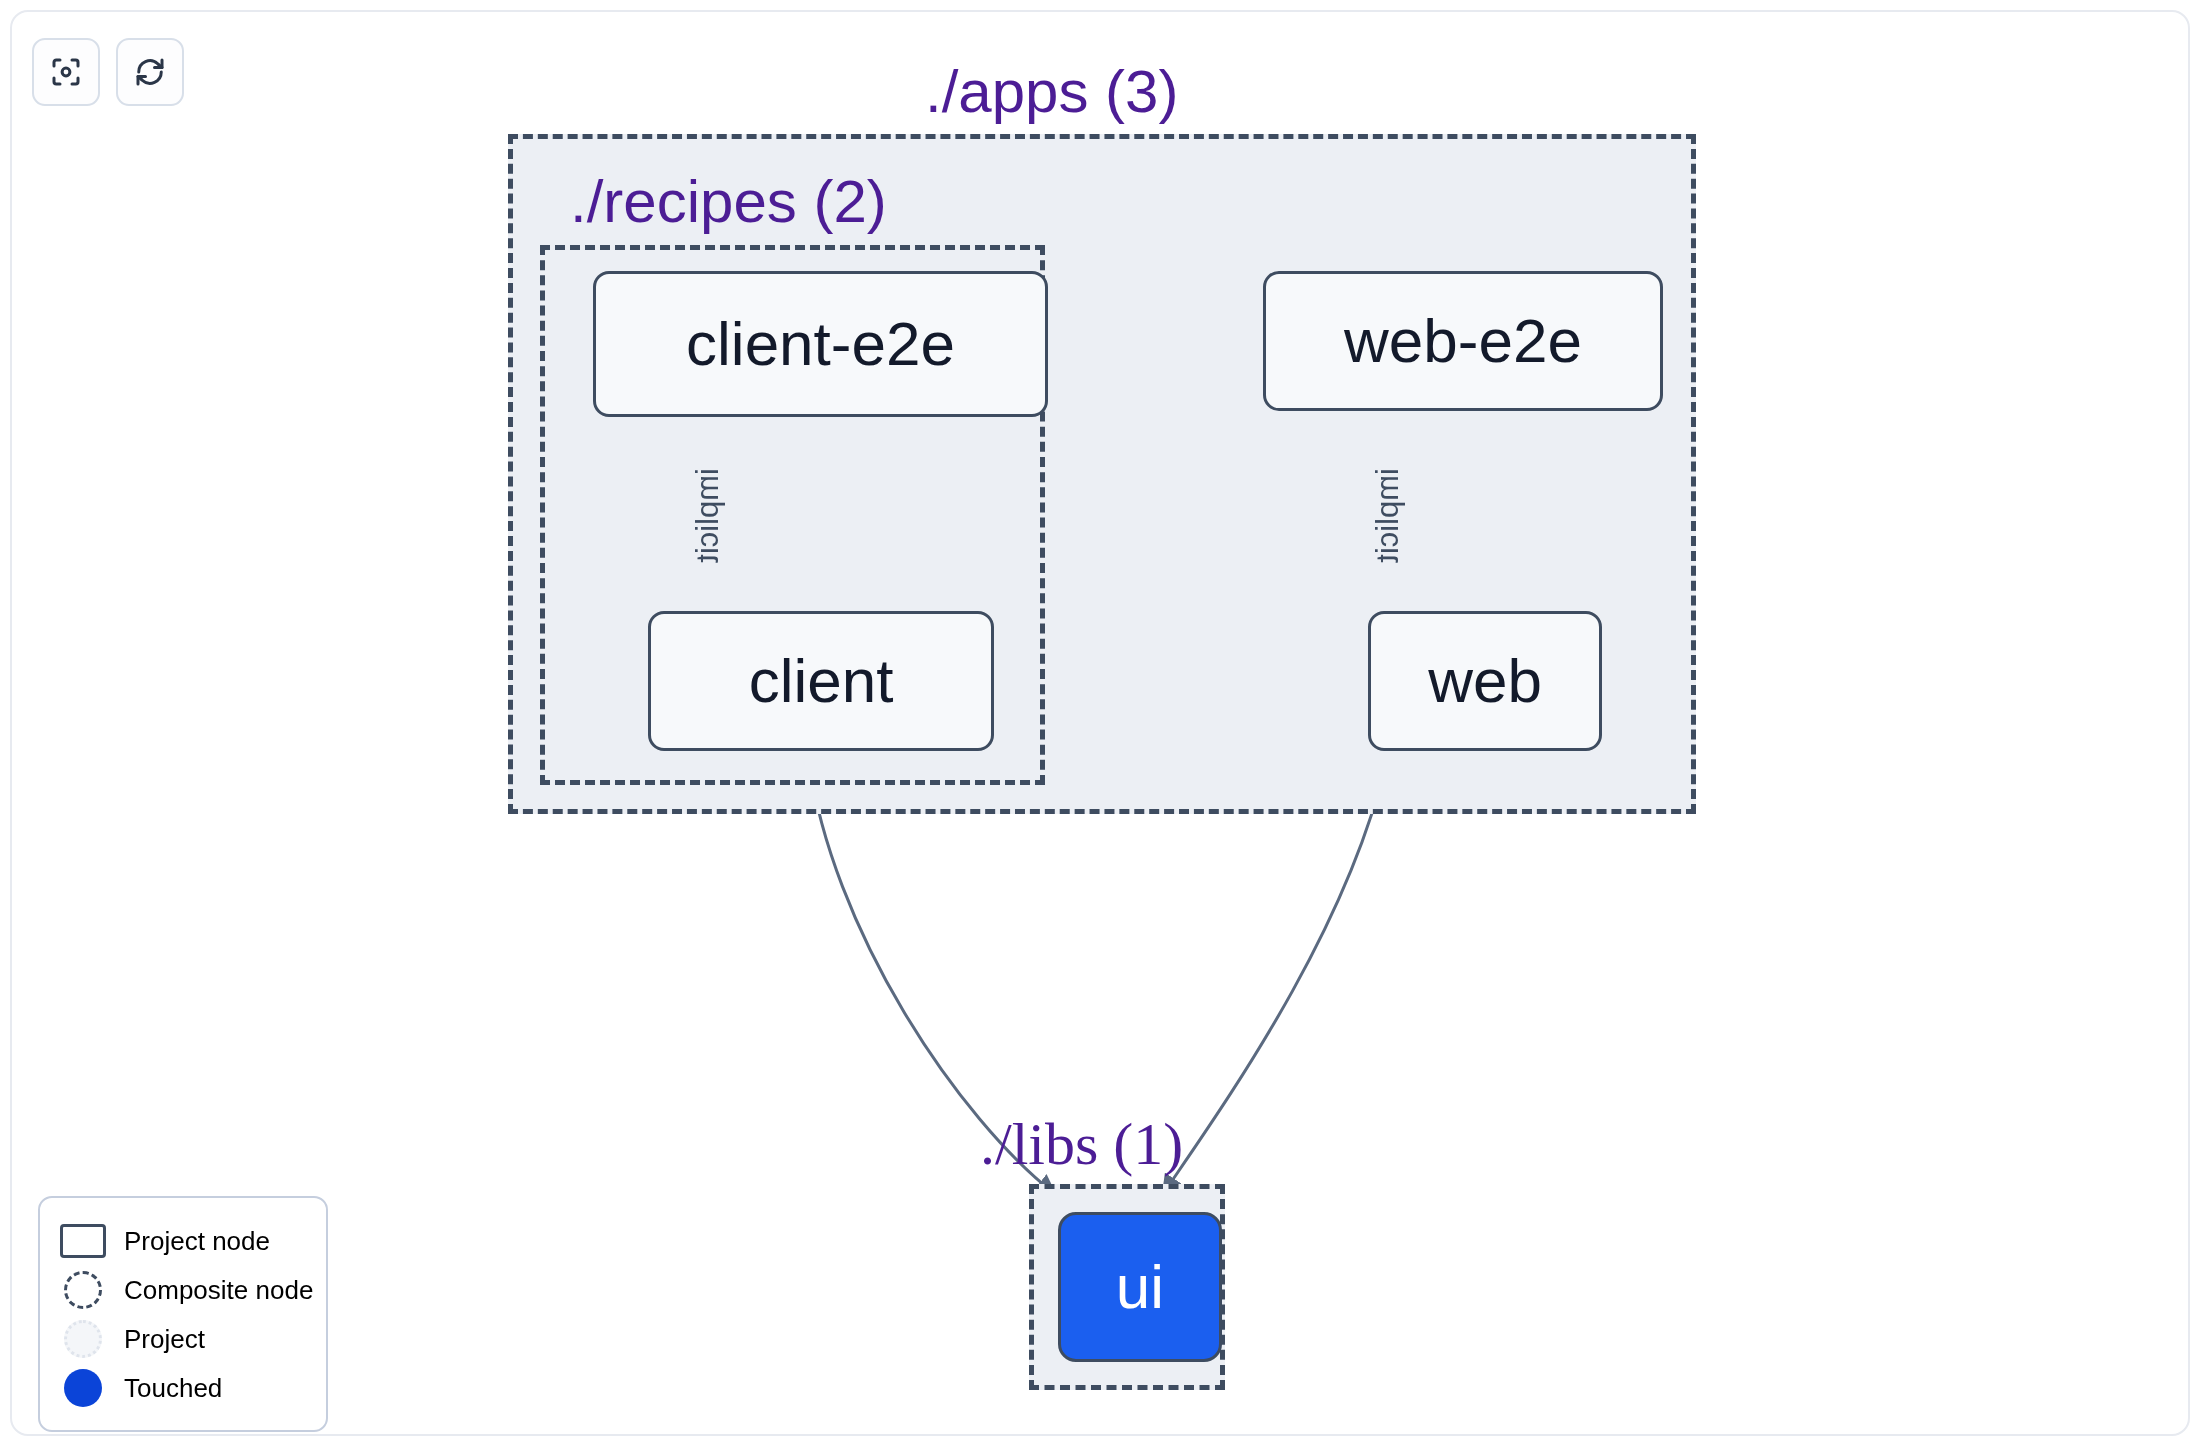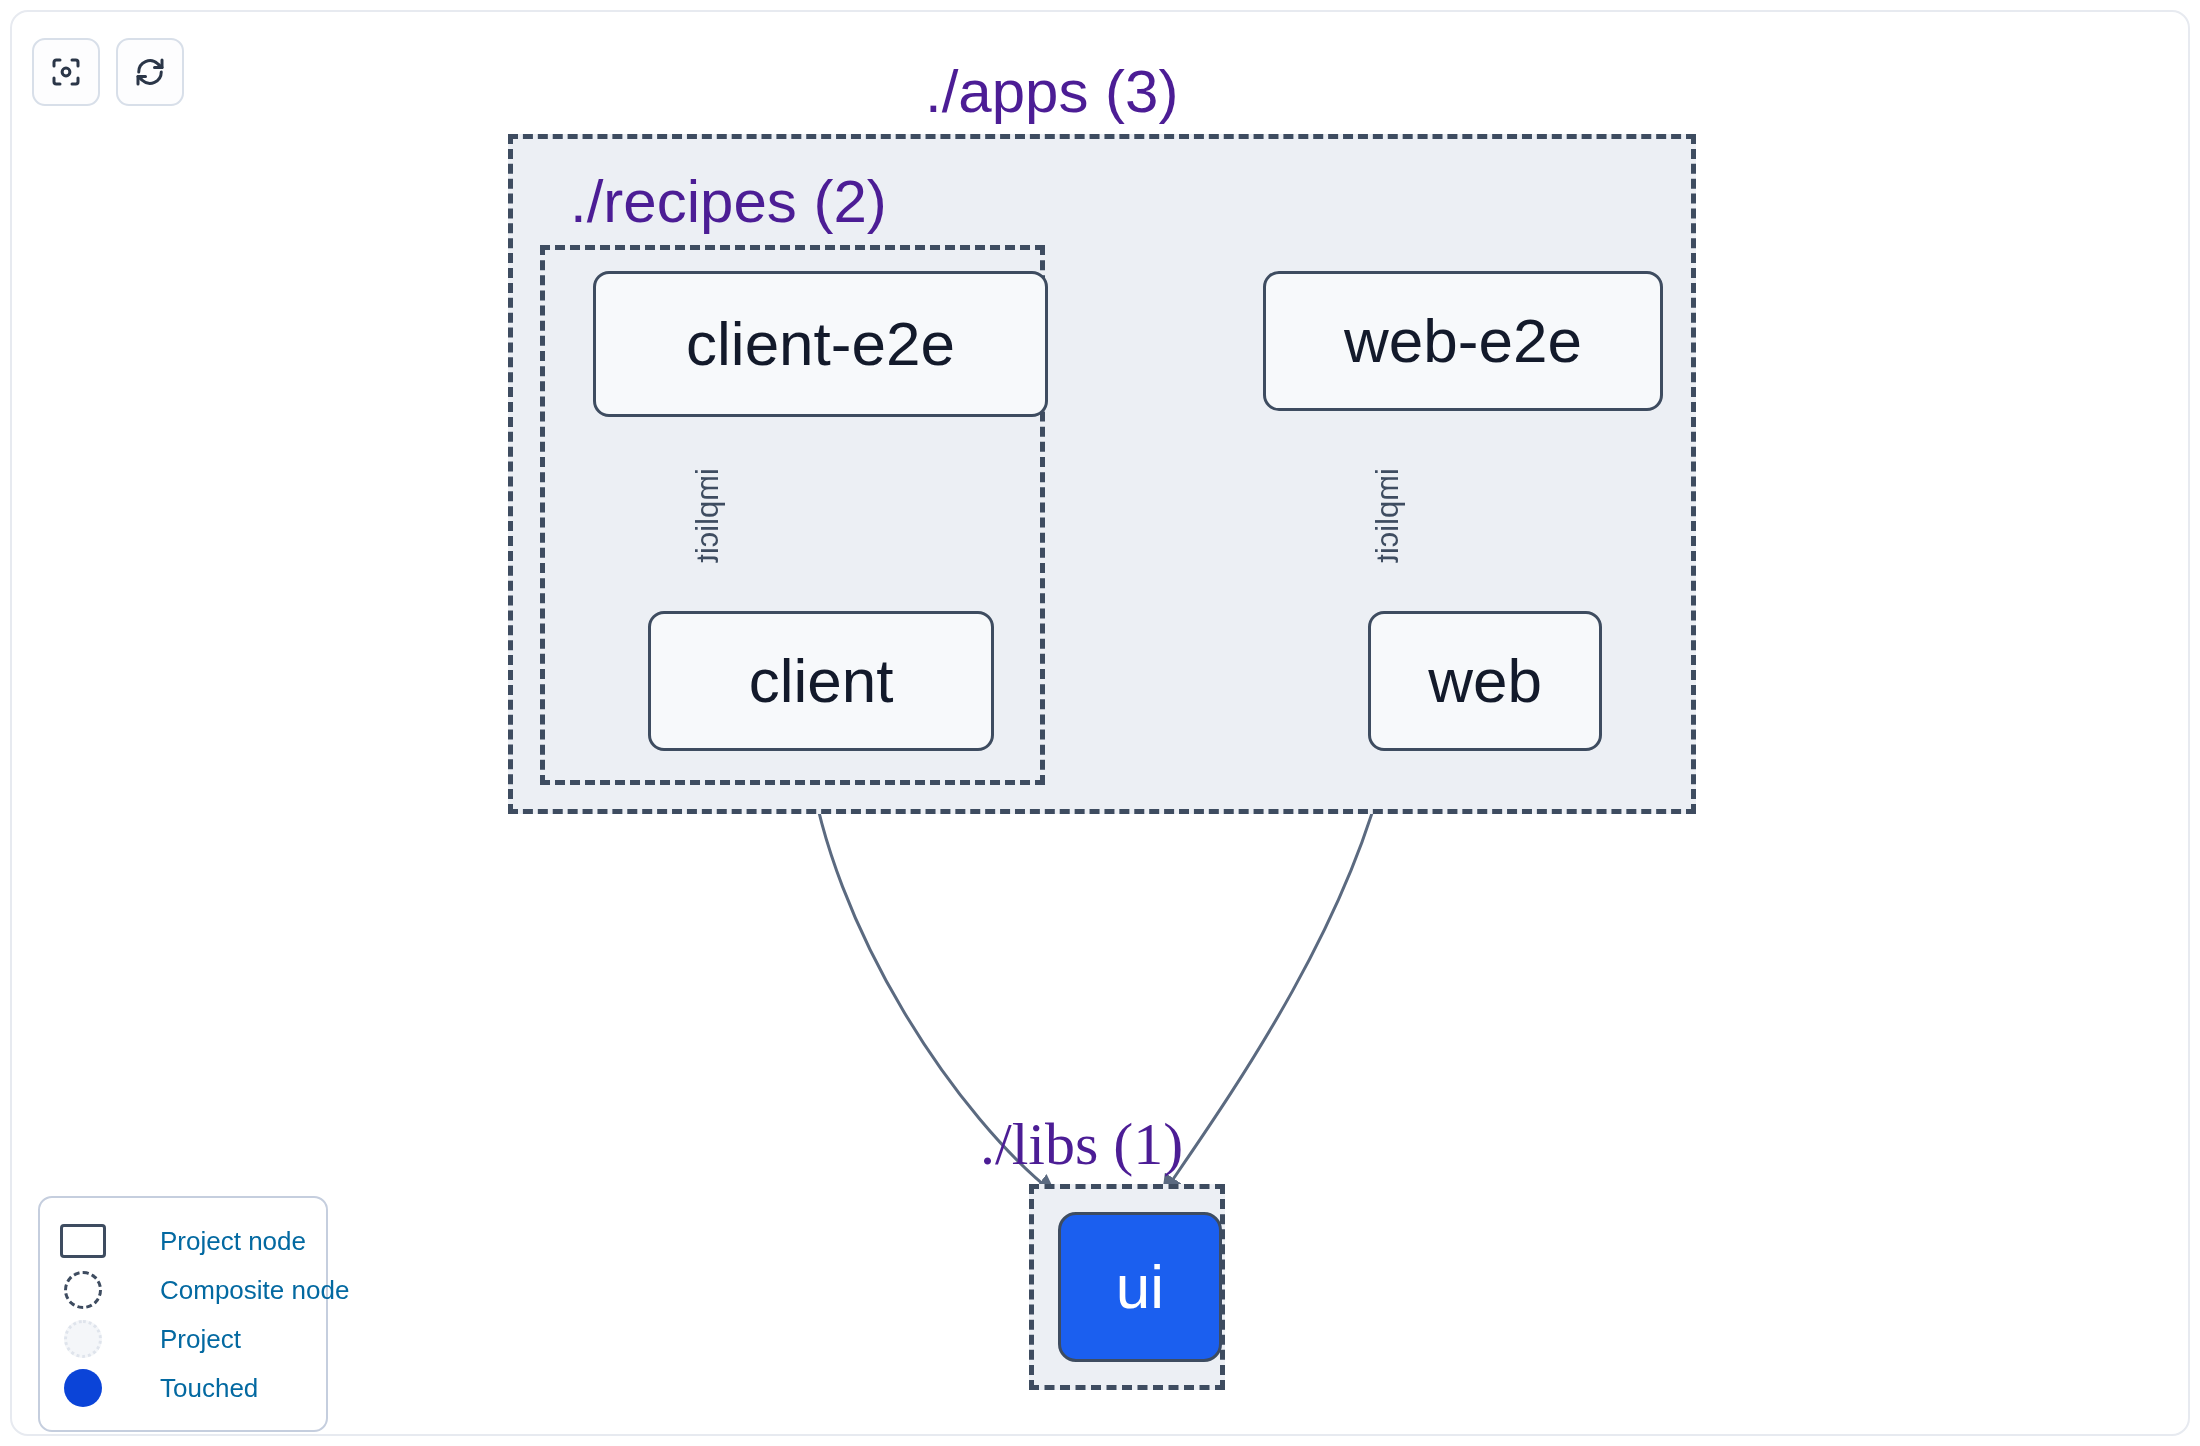--- a/index.html
+++ b/index.html
@@ -174,24 +174,23 @@
     border-radius: 50%;
     background: #f4f6f9;
   }
   .sw-touched {
     width: 38px; height: 38px;
     border-radius: 50%;
     background: #0b44d8;
   }
   .legend-text {
     font-size: 26px;
-    color: #0369a1;
-    line-height: 1;
-    white-space: nowrap;
-    margin-left: 36px;
+    color: #000000;
+    line-height: 1;
+    white-space: nowrap;
   }
 </style>
 </head>
 <body>
 
 <div id="app">
 
   <div class="canvas-frame"></div>
 
   <div class="toolbar">

